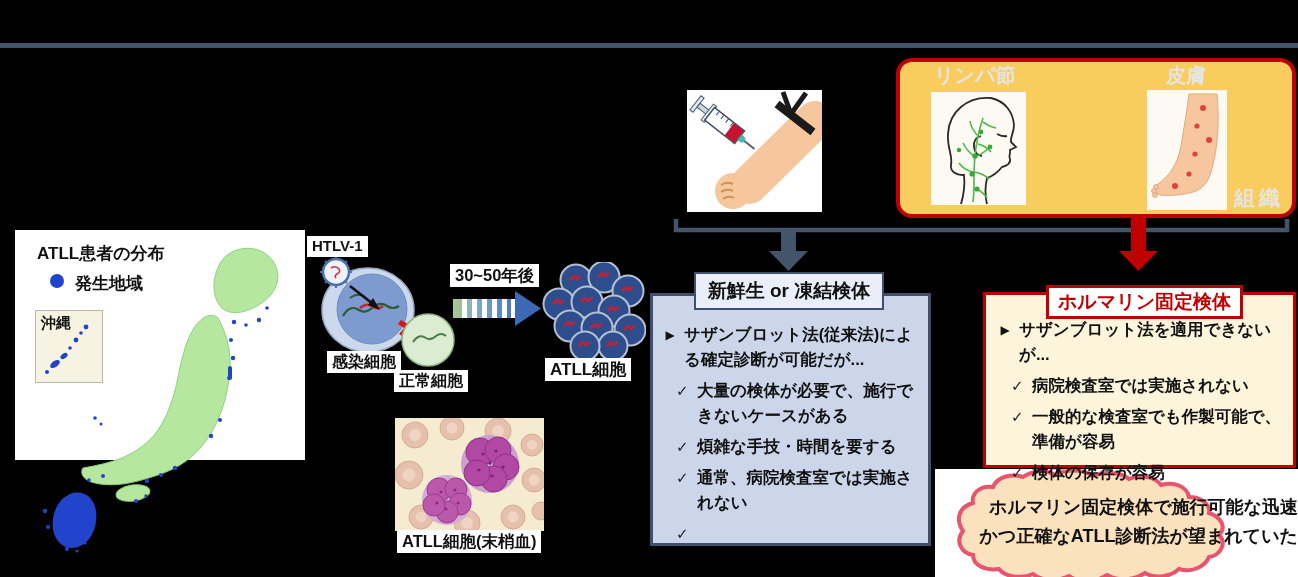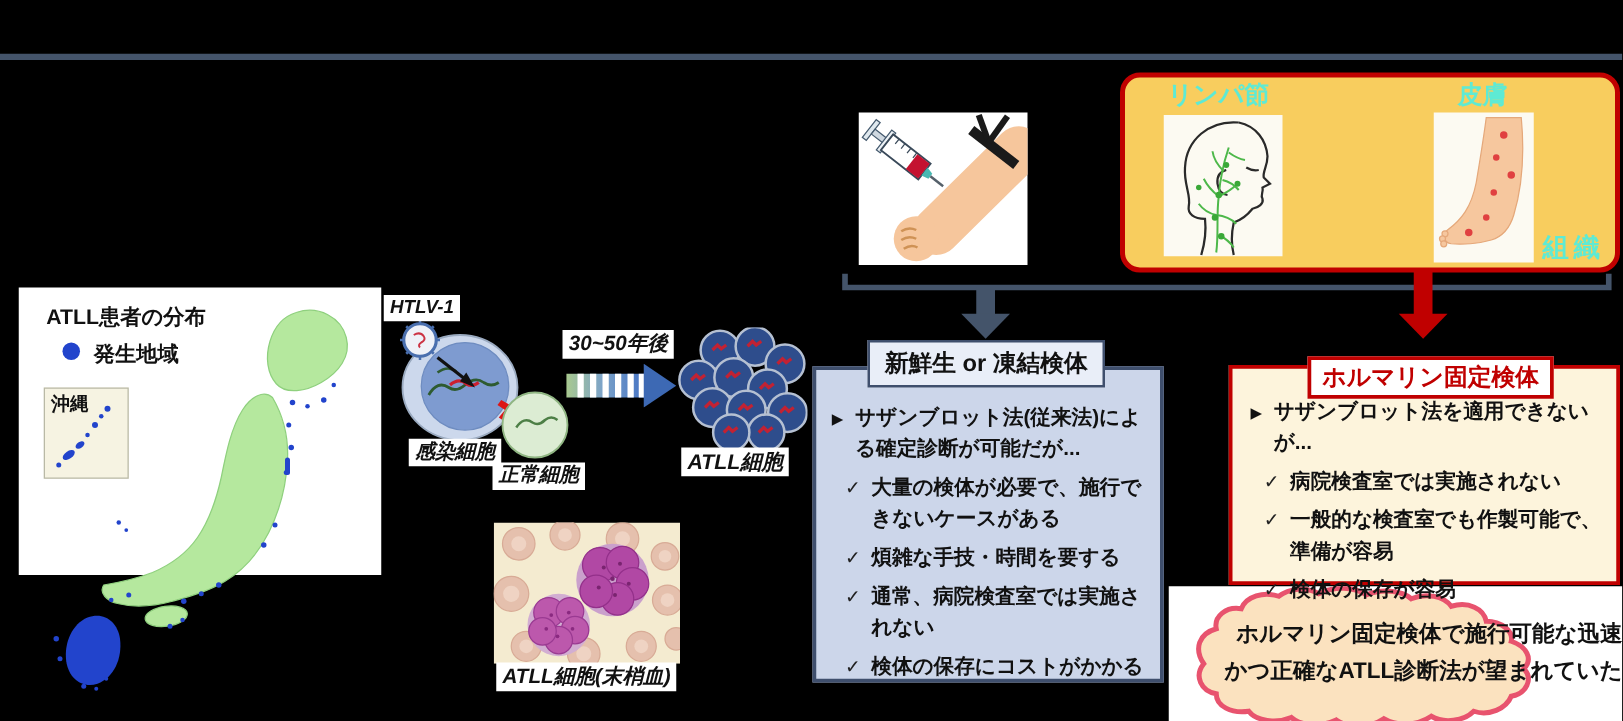--- a/index.html
+++ b/index.html
@@ -1,21 +1,21 @@
 <!DOCTYPE html>
 <html><head>
 <meta charset="utf-8">
 <style>
   html,body{margin:0;padding:0;background:#000;}
   #canvas{position:relative;width:1298px;height:577px;background:#000;overflow:hidden;
           font-family:"Liberation Sans","DejaVu Sans",sans-serif;color:#111;}
   .abs{position:absolute;}
   .wlabel{position:absolute;background:#fff;color:#111;font-weight:bold;white-space:nowrap;
-          padding:1px 5px;line-height:1.25;font-style:italic;}
-  .panel-label{position:absolute;font-weight:bold;color:#5eead4;white-space:nowrap;}
+          padding:1px 5px;line-height:1.25;}
+  .panel-label{position:absolute;font-weight:bold;color:#e5e5e5;white-space:nowrap;}
   .tbox{position:absolute;display:flex;align-items:center;justify-content:center;
         font-weight:bold;white-space:nowrap;z-index:5;box-sizing:border-box;}
   .cbox{position:absolute;box-sizing:border-box;z-index:2;}
   .list{position:absolute;left:0;right:0;}
   .item{display:flex;gap:7px;font-weight:bold;font-size:16.5px;line-height:25px;
         margin-bottom:6px;color:#111;}
   .b-tri{flex:0 0 14px;font-size:12px;padding-top:1px;text-align:center;}
   .b-chk{flex:0 0 14px;font-size:15px;padding-left:5px;color:#222;}
   .chk-ind{margin-left:8px;}
   .cloud-text{position:absolute;left:0;right:0;text-align:right;font-weight:bold;
@@ -340,21 +340,20 @@
       <div class="item chk-ind">
         <span class="b-chk">✓</span>
         <span>煩雑な手技・時間を要する</span>
       </div>
       <div class="item chk-ind">
         <span class="b-chk">✓</span>
         <span>通常、病院検査室では実施されない</span>
       </div>
       <div class="item chk-ind">
         <span class="b-chk">✓</span>
-        <span>検体の保存にコストがかかる</span>
       </div>
     </div>
   </div>
 
   <div class="tbox" style="left:1046px;top:285px;width:197px;height:34px;background:#fff;border:3px solid #c00000;color:#c00000;font-size:19px;">
     <span>ホルマリン固定検体</span>
   </div>
   <div class="cbox" style="left:983px;top:292px;width:313px;height:176px;background:#fdf4dc;border:3px solid #c00000;">
     <div class="list" style="top:22px;padding:0 8px 0 12px;">
       <div class="item">

